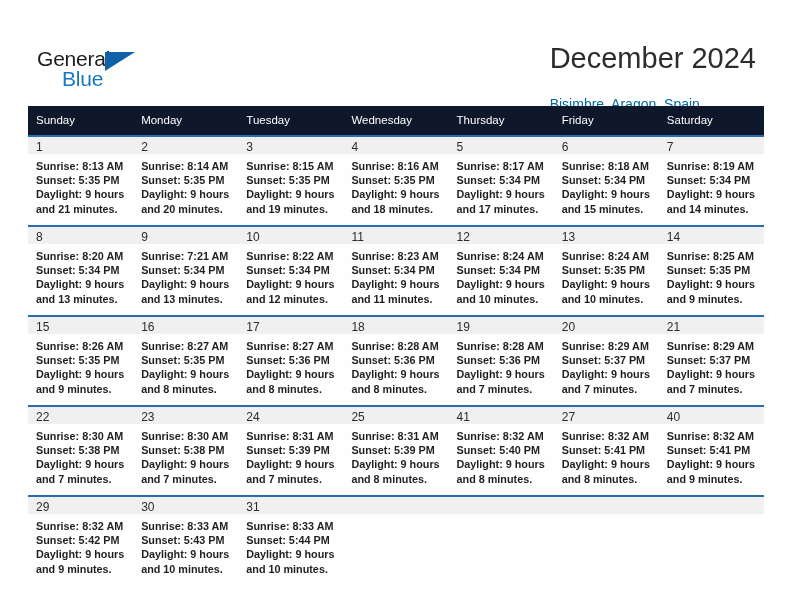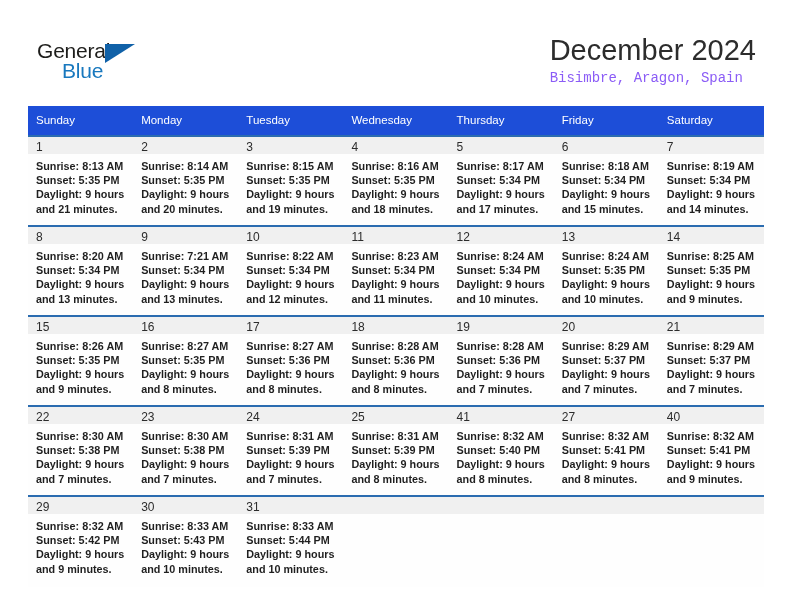--- a/index.html
+++ b/index.html
@@ -18,21 +18,21 @@
     position: relative;
     width: 792px;
     height: 612px;
     box-sizing: border-box;
   }
 
   
   .masthead {
     position: absolute;
     left: 0;
-    top: 4px;
+    top: 12px;
     width: 792px;
     height: 100px;
   }
   .logo {
     position: absolute;
     left: 37px;
     top: 36px;
     width: 130px;
     height: 48px;
   }
@@ -73,44 +73,43 @@
     text-align: left;
   }
   .cal-title {
     font-size: 29px;
     color: #2c2c2c;
     line-height: 36px;
     font-weight: normal;
     white-space: nowrap;
   }
   .cal-sub {
-    margin-top: 2px;
+    margin-top: 20px;
     font-size: 14px;
-    color: #8b5cf6;
+    color: #0369a1;
     line-height: 17px;
     white-space: nowrap;
-    font-family: Liberation Mono, monospace;
   }
 
   
   .calendar {
     position: absolute;
     left: 28px;
     top: 106px;
     width: 736px;
   }
   table.grid {
     border-collapse: collapse;
     table-layout: fixed;
     width: 736px;
   }
   table.grid col { width: 105.14px; }
 
   thead th {
-    background: #1d4ed8;
+    background: #0f172a;
     color: #ffffff;
     font-size: 11.5px;
     font-weight: normal;
     text-align: left;
     padding: 5px 0 6px 8px;
     height: 18px;
     border: none;
   }
 
   td.daycell {

